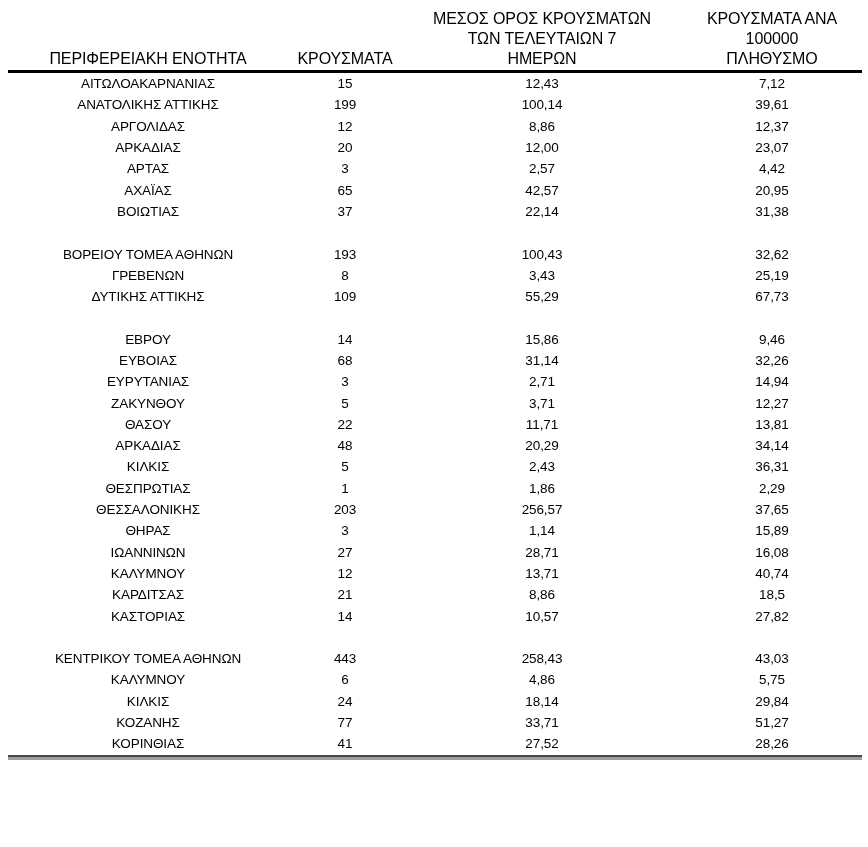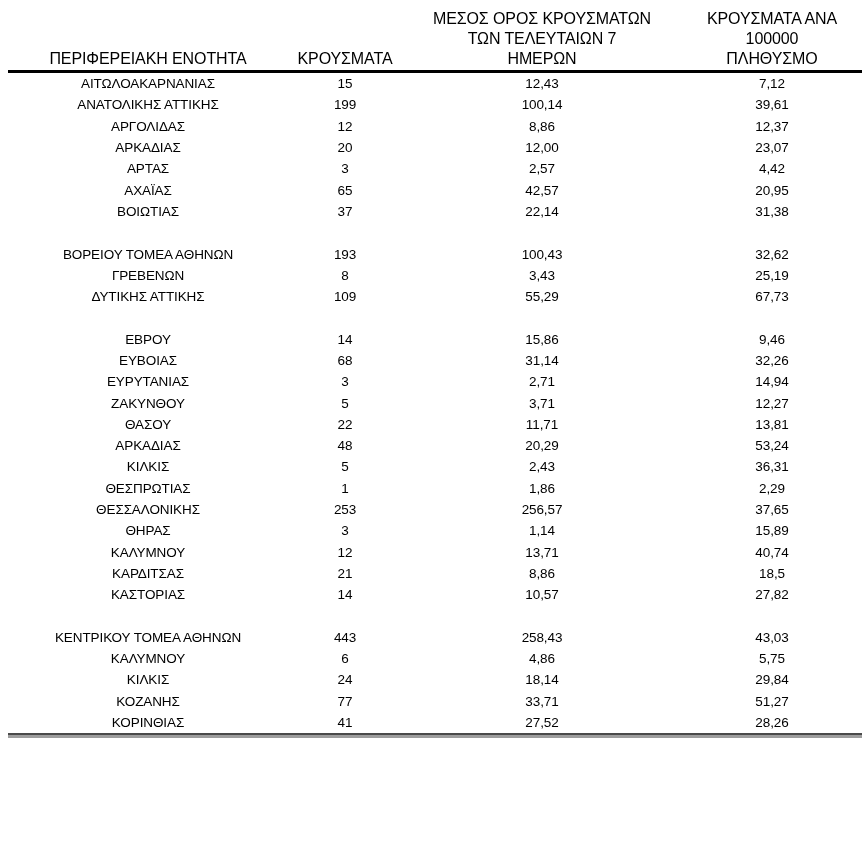--- a/index.html
+++ b/index.html
@@ -176,45 +176,51 @@
         <tr>
           <td>ΘΑΣΟΥ</td>
           <td>22</td>
           <td>11,71</td>
           <td>13,81</td>
         </tr>
         <tr>
           <td>ΑΡΚΑΔΙΑΣ</td>
           <td>48</td>
           <td>20,29</td>
-          <td>53,24</td>
+          <td>34,14</td>
         </tr>
         <tr>
           <td>ΚΙΛΚΙΣ</td>
           <td>5</td>
           <td>2,43</td>
           <td>36,31</td>
         </tr>
         <tr>
           <td>ΘΕΣΠΡΩΤΙΑΣ</td>
           <td>1</td>
           <td>1,86</td>
           <td>2,29</td>
         </tr>
         <tr>
           <td>ΘΕΣΣΑΛΟΝΙΚΗΣ</td>
-          <td>253</td>
+          <td>203</td>
           <td>256,57</td>
           <td>37,65</td>
         </tr>
         <tr>
           <td>ΘΗΡΑΣ</td>
           <td>3</td>
           <td>1,14</td>
           <td>15,89</td>
+        </tr>
+        <tr>
+          <td>ΙΩΑΝΝΙΝΩΝ</td>
+          <td>27</td>
+          <td>28,71</td>
+          <td>16,08</td>
         </tr>
         <tr>
           <td>ΚΑΛΥΜΝΟΥ</td>
           <td>12</td>
           <td>13,71</td>
           <td>40,74</td>
         </tr>
         <tr>
           <td>ΚΑΡΔΙΤΣΑΣ</td>
           <td>21</td>

